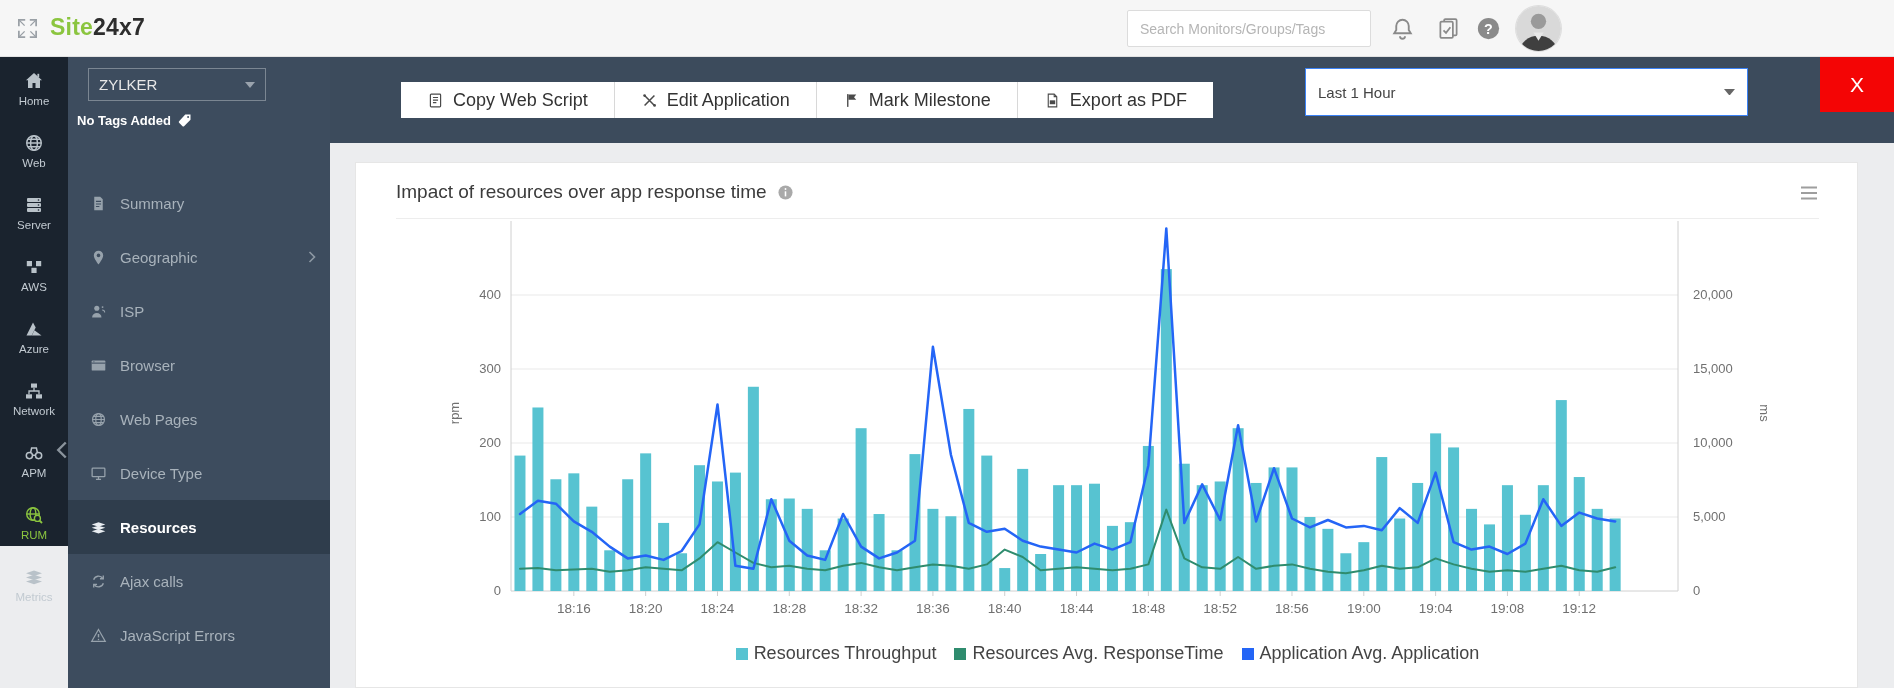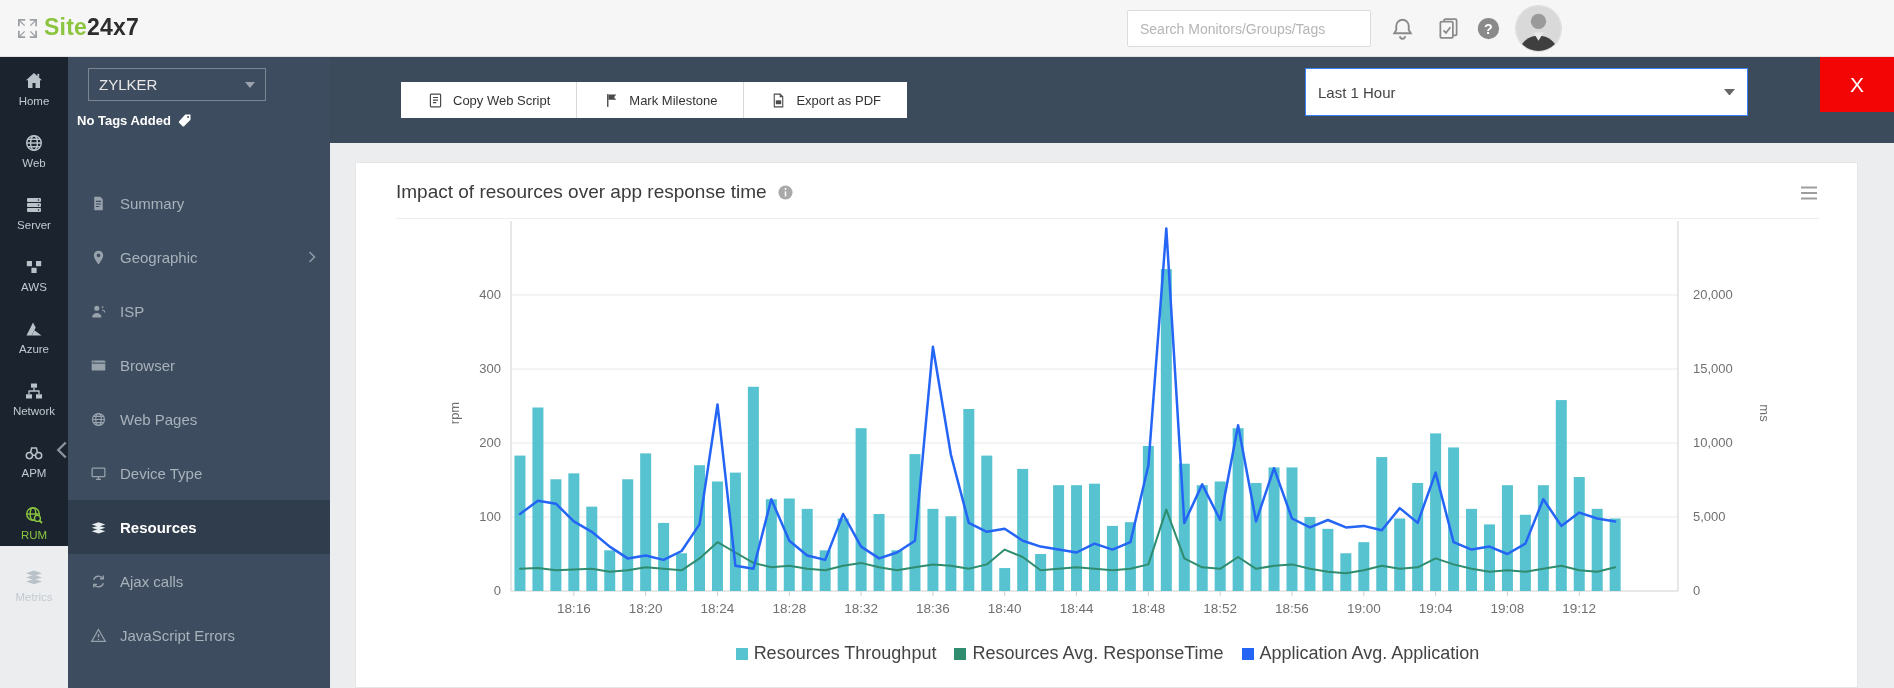--- a/index.html
+++ b/index.html
@@ -2,21 +2,21 @@
 <html><head>
 <meta charset="utf-8">
 <style>
   * { margin:0; padding:0; box-sizing:border-box; }
   html,body { width:1894px; height:688px; overflow:hidden; }
   body { position:relative; font-family:"Liberation Sans", sans-serif; background:#ecedef; }
 
   
   #topbar { position:absolute; left:0; top:0; width:1894px; height:57px; background:#f6f6f6; border-bottom:1px solid #e2e2e2; z-index:5; }
   #expand-icon { position:absolute; left:16px; top:17px; width:23px; height:23px; color:#9aa0a6; cursor:pointer; }
-  #logo { position:absolute; left:44px; top:14px; font-size:23px; font-weight:bold; letter-spacing:.2px; }
+  #logo { position:absolute; left:50px; top:14px; font-size:23px; font-weight:bold; letter-spacing:.2px; }
   #logo .g { color:#8bc53f; } #logo .d { color:#2d2d2d; }
   #search-box { position:absolute; left:1127px; top:10px; width:244px; height:37px; }
   #search-box input { width:100%; height:100%; border:1px solid #dcdcdc; border-radius:2px; padding:0 12px; font-size:14px; color:#555; background:#fff; font-family:inherit; }
   #search-box input::placeholder { color:#b5b5b5; }
   .tb-icon { position:absolute; top:16px; width:25px; height:25px; color:#8a8a8a; cursor:pointer; }
   #bell-icon { left:1390px; } #tasks-icon { left:1436px; } #help-icon { left:1476px; }
   #avatar { position:absolute; left:1516px; top:6px; width:45px; height:45px; border-radius:50%; overflow:hidden; cursor:pointer; box-shadow:0 0 0 1px #ddd; }
 
   
   #icon-rail { position:absolute; left:0; top:57px; width:68px; height:489px; background:#1a232e; z-index:4; }
@@ -35,21 +35,21 @@
   .menu-item { height:54px; display:flex; align-items:center; padding-left:22px; gap:13px; color:#a8b2bb; font-size:15px; cursor:pointer; }
   .menu-item .mic { width:17px; height:17px; color:#97a2ac; flex:0 0 auto; }
   .menu-item.active { background:#2f3d4c; color:#ffffff; font-weight:bold; }
   .menu-item.active .mic { color:#e8edf1; }
   .menu-item .chev { margin-left:auto; margin-right:14px; width:8px; height:12px; color:#8d98a3; }
   #sidebar-collapse { position:absolute; left:-12px; top:384px; width:12px; height:20px; color:#8a939c; cursor:pointer; }
 
   
   #navrow { position:absolute; left:330px; top:57px; width:1564px; height:86px; background:#3c4b5c; z-index:3; }
   #toolbar { position:absolute; left:71px; top:25px; height:36px; display:flex; background:#fff; }
-  .tool-btn { display:flex; align-items:center; gap:9px; padding:0 26px; font-size:13px; color:#333; border-right:1px solid #d8d8d8; cursor:pointer; white-space:nowrap; }
+  .tool-btn { display:flex; align-items:center; gap:9px; padding:0 26px; font-size:18px; color:#333; border-right:1px solid #d8d8d8; cursor:pointer; white-space:nowrap; }
   .tool-btn:last-child { border-right:none; }
   .tool-btn .tic { width:17px; height:17px; color:#4a4a4a; }
   #time-select { position:absolute; left:975px; top:11px; width:443px; height:48px; background:#fff; border:1px solid #3b82f6; display:flex; align-items:center; padding:0 12px; font-size:15px; color:#444; cursor:pointer; }
   #time-select .caret { margin-left:auto; width:11px; height:7px; color:#666; }
   #close-btn { position:absolute; left:1490px; top:0; width:74px; height:55px; background:#f40505; color:#fff; font-size:21px; display:flex; align-items:center; justify-content:center; cursor:pointer; }
 
   
   #content { position:absolute; left:330px; top:143px; width:1263px; height:545px; background:#ecedef; }
   #card { position:absolute; left:25px; top:19px; width:1503px; height:526px; background:#fff; border:1px solid #e6e6e6; }
   #card-title-row { position:absolute; left:40px; top:18px; display:flex; align-items:center; gap:10px; }
@@ -328,20 +328,30 @@
 <div id="navrow">
   <div id="toolbar">
       <div class="tool-btn">
         <span class="tic">
           <svg viewBox="0 0 20 20" fill="none" stroke="currentColor" stroke-width="1.4">
             <rect x="4" y="2.5" width="12" height="15" rx="1"></rect>
             <path d="M7 6.5h6M7 9.5h6M7 12.5h4"></path>
           </svg>
         </span>
         <span>Copy Web Script</span>
+      </div>
+      <div class="tool-btn">
+        <span class="tic">
+          <svg viewBox="0 0 20 20" fill="none" stroke="currentColor" stroke-width="1.8">
+            <path d="M4.2 4.2l11.6 11.6M15.8 4.2 4.2 15.8"></path>
+            <circle cx="4.2" cy="4.2" r="1.6" fill="currentColor" stroke="none"></circle>
+            <circle cx="16" cy="15.8" r="1.6" fill="currentColor" stroke="none"></circle>
+          </svg>
+        </span>
+        <span>Edit Application</span>
       </div>
       <div class="tool-btn">
         <span class="tic">
           <svg viewBox="0 0 20 20" fill="currentColor">
             <rect x="4.8" y="2.5" width="1.6" height="15"></rect>
             <path d="M6.4 3h9.2l-2.6 3.1 2.6 3.1H6.4z"></path>
           </svg>
         </span>
         <span>Mark Milestone</span>
       </div>

